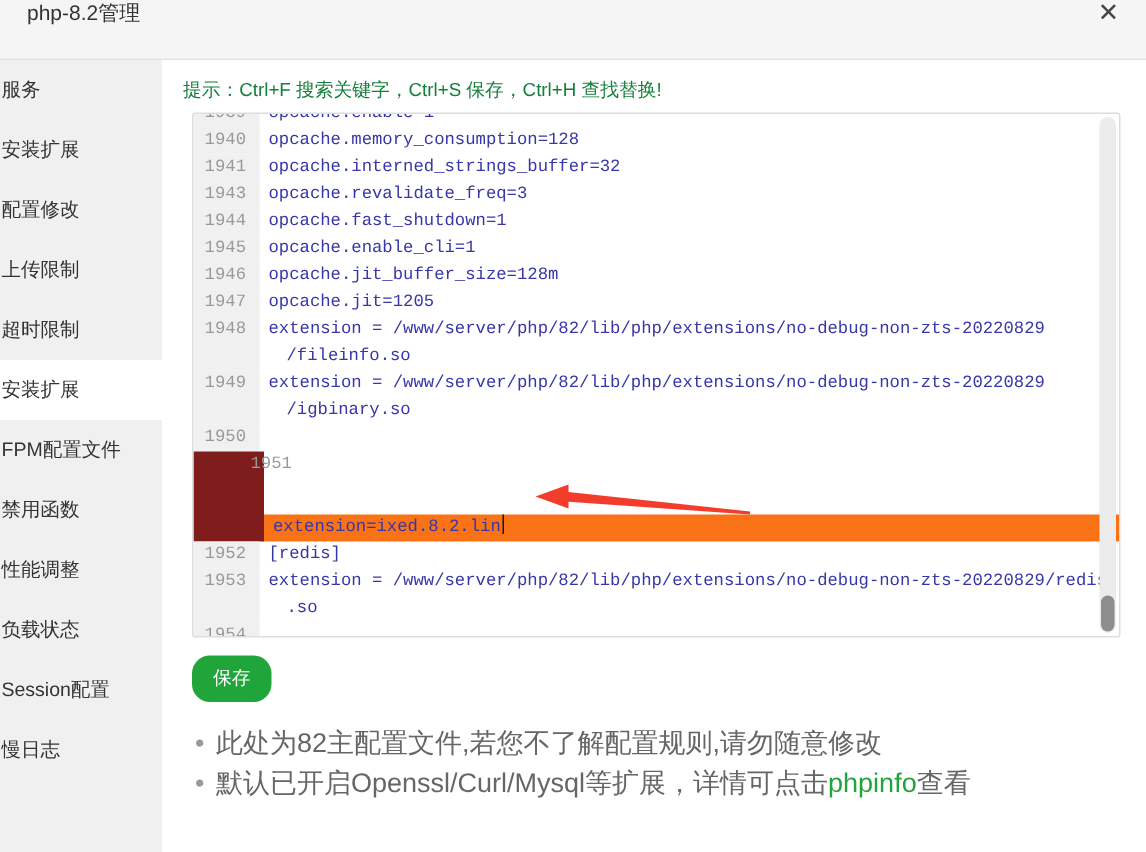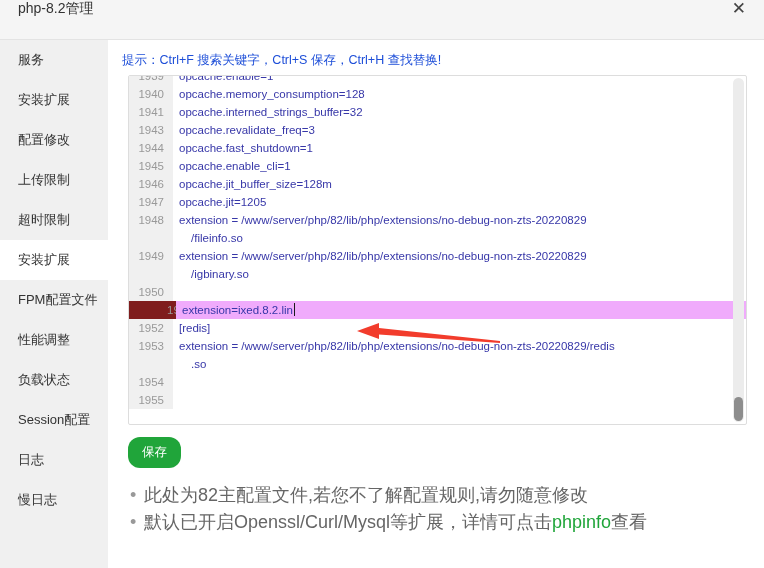--- a/index.html
+++ b/index.html
@@ -14,41 +14,41 @@
 
   
   .titlebar{height:40px;background:#f5f5f5;border-bottom:1px solid #e3e3e3;
     display:flex;align-items:flex-start;justify-content:space-between;padding:0 18px;}
   .title{font-size:14px;color:#333;}
   .close{font-size:17px;color:#444;cursor:pointer;line-height:1;}
 
   
   .body{display:flex;height:528px;}
   .sidebar{width:108px;background:#f0f0f0;flex-shrink:0;}
-  .side-item{height:40px;line-height:40px;padding-left:18px;font-size:13px;
+  .side-item{height:40px;line-height:40px;padding-left:1px;font-size:13px;
     color:#333;cursor:pointer;}
   .side-item.selected{background:#fff;}
   .content{flex:1;position:relative;background:#fff;}
 
   
-  .tip{position:absolute;top:12px;left:14px;font-size:12.5px;color:#1d4ed8;}
+  .tip{position:absolute;top:12px;left:14px;font-size:12.5px;color:#15803d;}
 
   
   .editor{position:absolute;top:35px;left:20px;right:17px;height:350px;
     border:1px solid #ddd;border-radius:2px;background:#fff;overflow:hidden;
-    font-family:Liberation Sans, sans-serif;
+    font-family:Liberation Mono, monospace;
     font-size:11.5px;line-height:18px;}
   .line{display:flex;}
   .line.clipped{margin-top:-9px;}
   .gutter{width:44px;flex-shrink:0;background:#f0f0f0;color:#999;
     text-align:right;padding-right:9px;}
   .code{flex:1;color:var(--code-blue);white-space:pre-wrap;word-break:break-all;
     padding-left:18px;text-indent:-12px;}
   .line.active .gutter{background:#7f1d1d;padding-left:38px;}
-  .line.active .code{background:#f0abfc;}
+  .line.active .code{background:#f97316;margin-top:42px;}
   .cursor{display:inline-block;width:0;height:13px;border-left:1.5px solid #1a1a1a;
     vertical-align:-2px;margin-left:1px;}
 
   
   .sb-track{position:absolute;top:2px;bottom:2px;right:2px;width:11px;
     background:#ececec;border-radius:6px;}
   .sb-thumb{position:absolute;bottom:1px;left:1px;width:9px;height:24px;
     background:#8d8d8d;border-radius:5px;}
 
   
@@ -75,24 +75,24 @@
   </div>
   <div class="body">
     <nav class="sidebar" id="sidebar">
         <div class="side-item">服务</div>
         <div class="side-item">安装扩展</div>
         <div class="side-item">配置修改</div>
         <div class="side-item">上传限制</div>
         <div class="side-item">超时限制</div>
         <div class="side-item selected">安装扩展</div>
         <div class="side-item">FPM配置文件</div>
+        <div class="side-item">禁用函数</div>
         <div class="side-item">性能调整</div>
         <div class="side-item">负载状态</div>
         <div class="side-item">Session配置</div>
-        <div class="side-item">日志</div>
         <div class="side-item">慢日志</div>
       </nav>
     <div class="content">
       <div class="tip">提示：Ctrl+F 搜索关键字，Ctrl+S 保存，Ctrl+H 查找替换!</div>
 
       <div class="editor">
         <div id="lines">
             <div class="line clipped">
               <span class="gutter">1939</span>
               <span class="code">opcache.enable=1</span>

